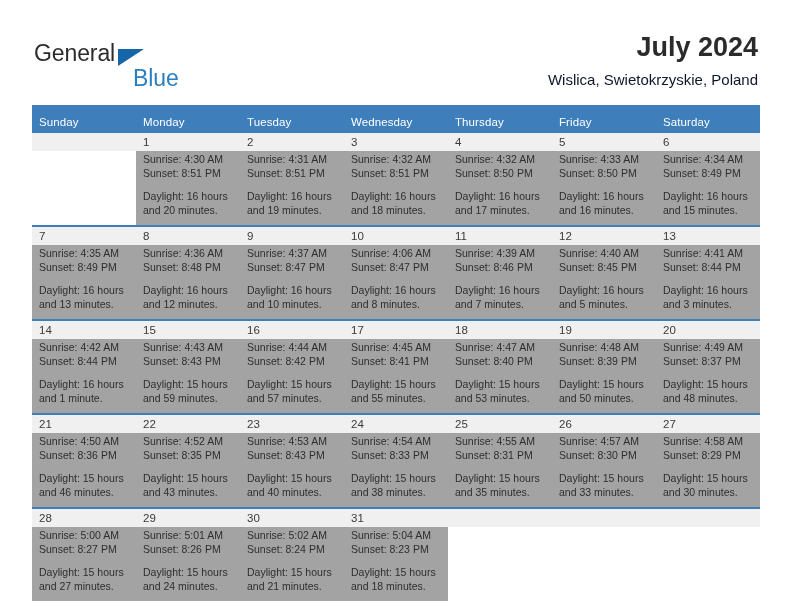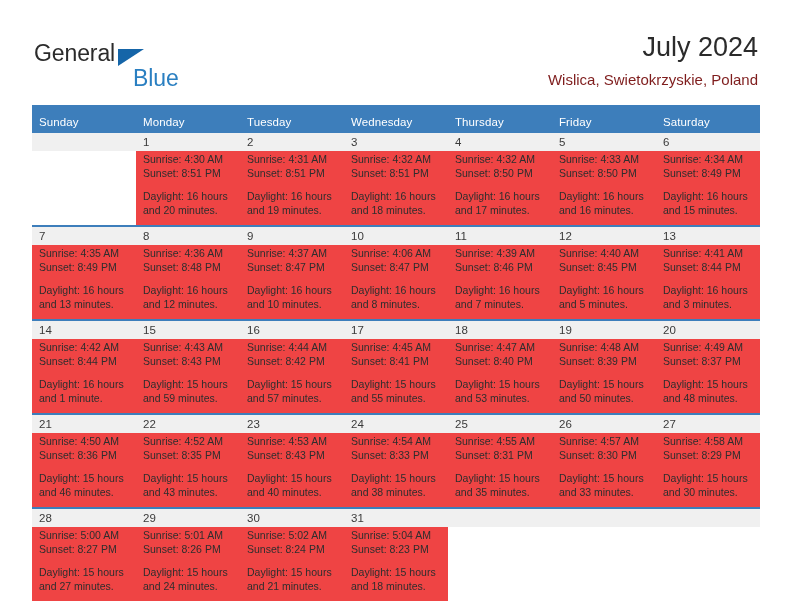--- a/index.html
+++ b/index.html
@@ -68,24 +68,25 @@
     position: absolute;
     right: 0;
     top: -2px;
     text-align: right;
   }
   .cal-title {
     font-size: 27px;
     color: #2b2b2b;
     line-height: 34px;
     white-space: nowrap;
+    font-weight: bold;
   }
   .cal-sub {
     font-size: 15px;
-    color: #7f1d1d;
+    color: #0f172a;
     line-height: 22px;
     margin-top: 5px;
     white-space: nowrap;
   }
 
   
   .calendar {
     position: absolute;
     left: 32px;
     top: 105px;
@@ -115,21 +116,21 @@
     color: #3a3a3a;
     padding: 3px 0 3px 7px;
     vertical-align: top;
     height: 12px;
     border-top: 2px solid #3d7ebb;
   }
   tbody tr.daynum-row.first td {
     border-top: none;
   }
   tbody tr.info-row td {
-    background: #ef4444;
+    background: #a3a3a3;
     font-size: 10.5px;
     color: #2e2e2e;
     padding: 2px 8px 8px 7px;
     vertical-align: top;
     line-height: 13.5px;
     height: 62px;
   }
   td.empty { background: #f0f0f0 !important; }
   tbody tr.info-row td.empty { background: #ffffff !important; }
 

